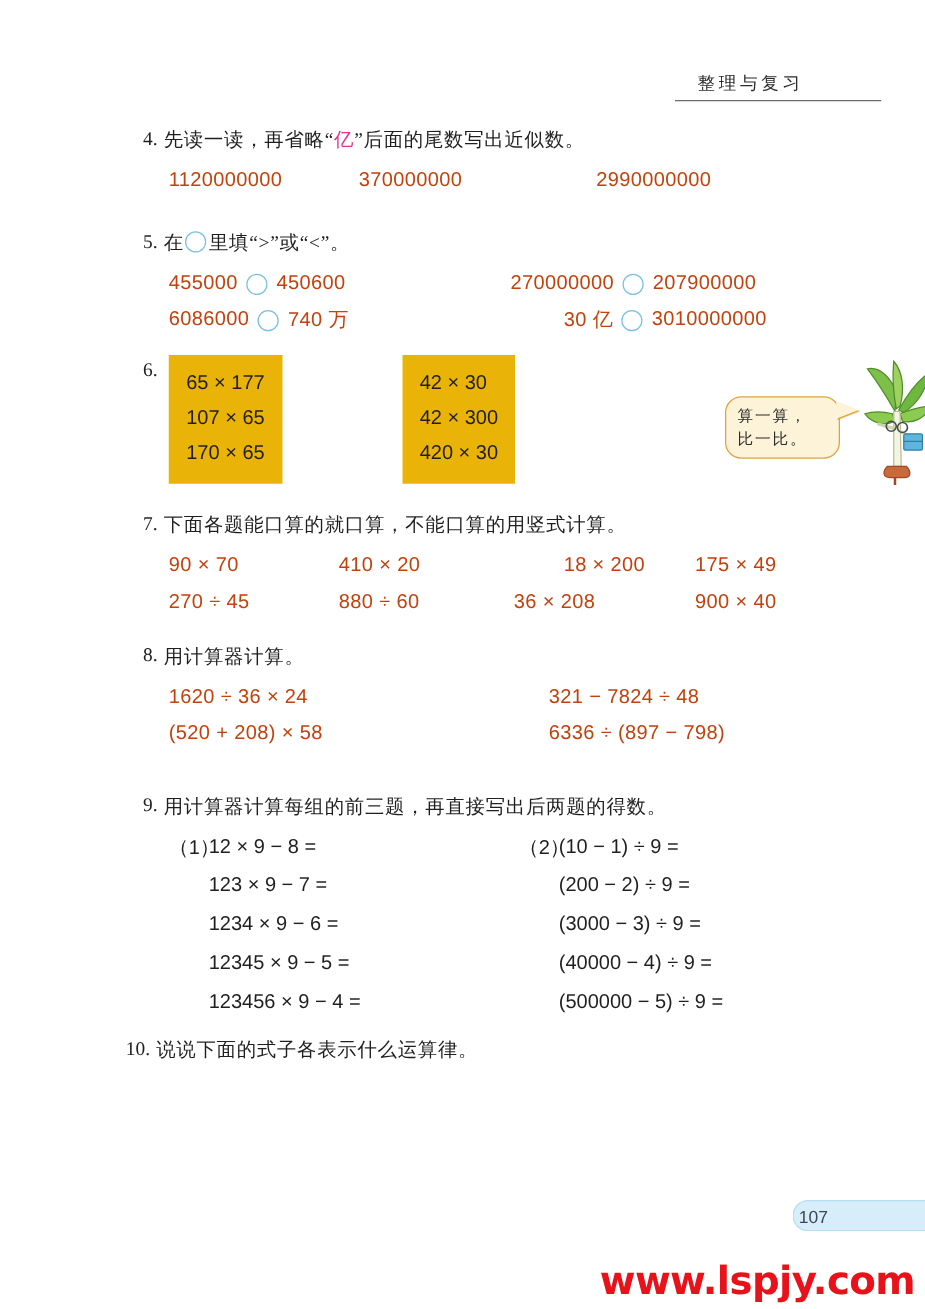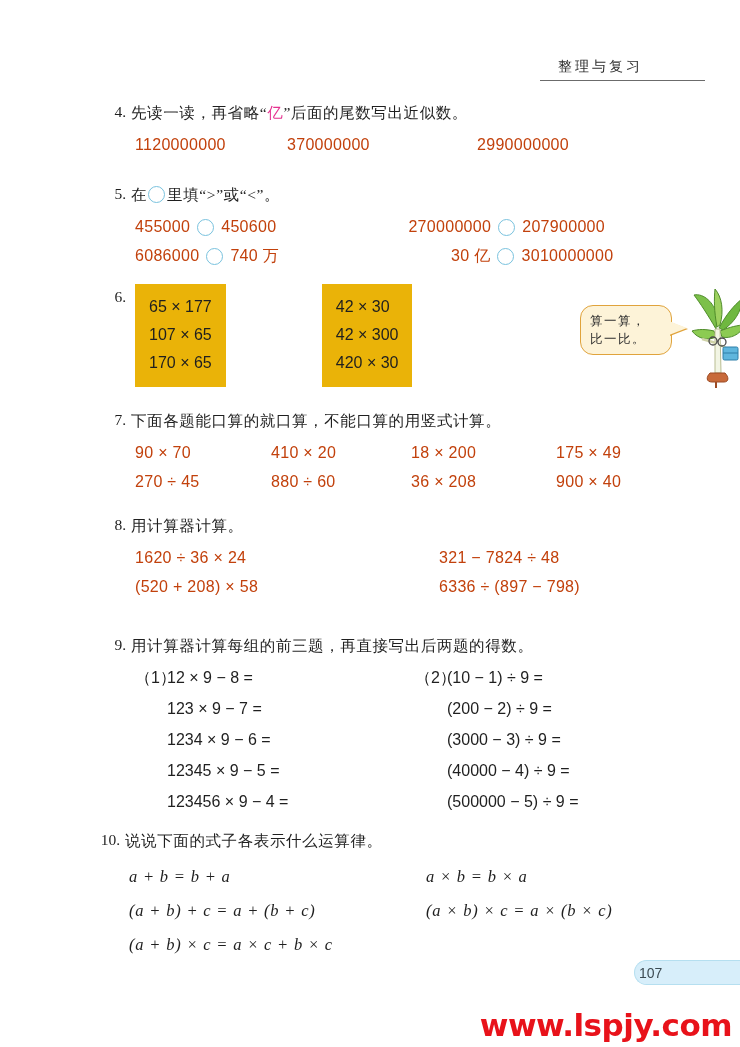--- a/index.html
+++ b/index.html
@@ -129,21 +129,21 @@
   .mascot-area {
     position: absolute;
     left: 484px;
     top: -3px;
     width: 170px;
     height: 112px;
   }
   .bubble {
     position: absolute;
     left: 0;
-    top: 20px;
+    top: 32px;
     width: 92px;
     height: 50px;
     background: #fdf3d8;
     border: 1.6px solid #e0a33c;
     border-radius: 13px;
     box-sizing: border-box;
     display: flex;
     flex-direction: column;
     justify-content: center;
     padding-left: 9px;
@@ -346,21 +346,21 @@
 
   <div class="ex" style="top:411px;">
     <div class="ex-head">
       <div class="ex-num">7.</div>
       <div class="ex-prompt">下面各题能口算的就口算，不能口算的用竖式计算。</div>
     </div>
     <div class="rows">
       <div class="row">
         <span class="cell" style="width:136px;">90 × 70</span>
         <span class="cell" style="width:140px;">410 × 20</span>
-        <span class="cell" style="width:145px;">18 × 200</span>
+        <span class="cell" style="width:145px;text-align:center;">18 × 200</span>
         <span class="cell">175 × 49</span>
       </div>
       <div class="row">
         <span class="cell" style="width:136px;">270 ÷ 45</span>
         <span class="cell" style="width:140px;">880 ÷ 60</span>
         <span class="cell" style="width:145px;">36 × 208</span>
         <span class="cell">900 × 40</span>
       </div>
     </div>
   </div>
@@ -433,31 +433,20 @@
         </div>
       </div>
     </div>
   </div>
 
   <div class="ex" style="top:831px;left:90px;">
     <div class="ex-head">
       <div class="ex-num">10.</div>
       <div class="ex-prompt">说说下面的式子各表示什么运算律。</div>
     </div>
-    <div class="twocol" style="margin-top:8px;">
-      <div class="col" style="width:297px;">
-        <div class="formula">a + b = b + a</div>
-        <div class="formula">(a + b) + c = a + (b + c)</div>
-        <div class="formula">(a + b) × c = a × c + b × c</div>
-      </div>
-      <div class="col right">
-        <div class="formula">a × b = b × a</div>
-        <div class="formula">(a × b) × c = a × (b × c)</div>
-      </div>
-    </div>
   </div>
 
 </div>
 
 <div class="pagenum-pill">
   <span class="pn">107</span>
 </div>
 <div class="watermark">www.lspjy.com</div>
 
 </body></html>

